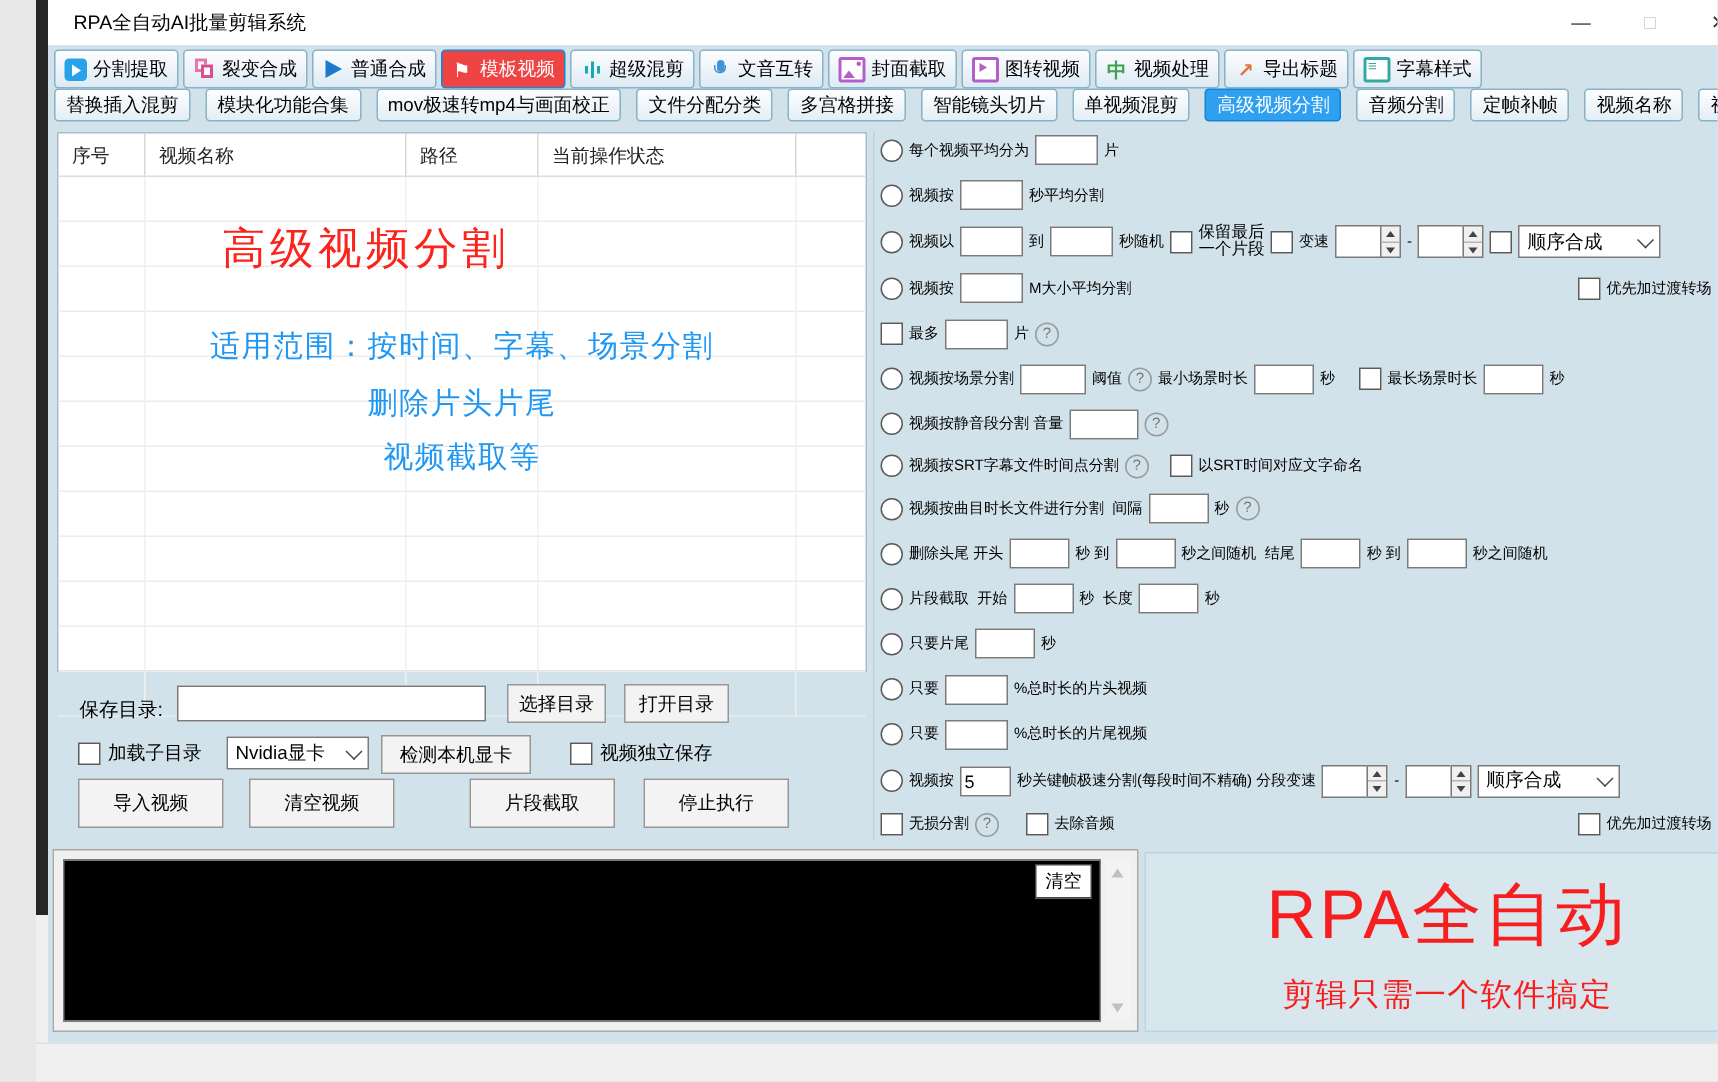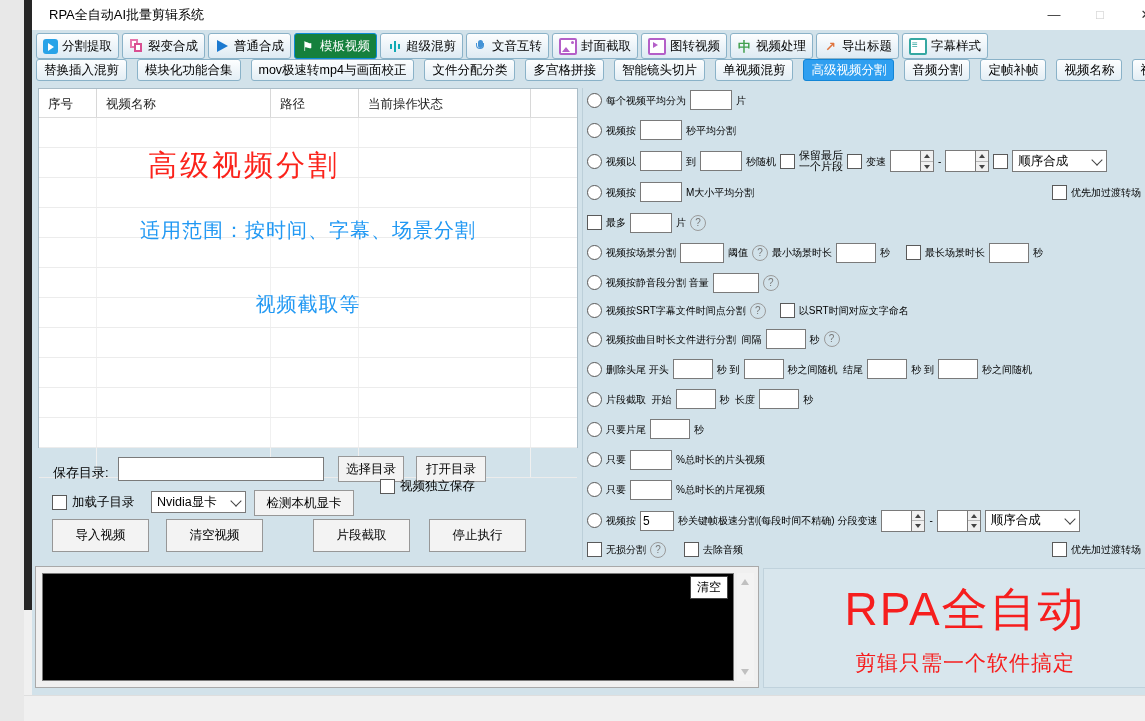--- a/index.html
+++ b/index.html
@@ -8,21 +8,21 @@
   
   .titlebar{position:absolute;left:8px;top:0;width:1137px;height:30px;background:#ffffff;display:flex;align-items:center;}
   .title-text{margin-left:17px;font-size:13px;color:#000;}
   .win-controls{margin-left:auto;display:flex;height:30px;}
   .wc{width:46px;text-align:center;line-height:30px;font-size:13px;color:#333;}
   .wc.max{color:#c9c9c9;}
   
   .app{position:absolute;left:8px;top:30px;width:1137px;height:665px;background:#d2e2ea;overflow:hidden;}
   .tabrow1{position:absolute;left:4px;top:3px;display:flex;gap:3px;align-items:flex-end;}
   .tab1{display:flex;align-items:center;gap:4px;padding:0 6px;height:24px;background:linear-gradient(#fdfeff,#ddeaf3);border:1px solid #8ab2c8;border-radius:3px;font-size:12.5px;color:#000;white-space:nowrap;}
-  .tab1.active{background:#15803d;border-color:#0d8cd8;color:#fff;}
+  .tab1.active{background:#ef4444;border-color:#0d8cd8;color:#fff;}
   .tabrow2{position:absolute;left:4px;top:29px;display:flex;gap:10px;}
   .tab2{padding:0 7px;height:20px;line-height:20px;background:linear-gradient(#fdfeff,#e3eef5);border:1px solid #8ab2c8;border-radius:3px;font-size:12.5px;color:#000;white-space:nowrap;}
   .tab2.active{background:#2f9ff0;border-color:#1285d6;color:#fff;}
   
   .ticon{position:relative;display:inline-block;width:15px;height:15px;flex:none;}
   .ticon::before,.ticon::after{box-sizing:border-box;}
   .ticon-clip{background:#28a3e8;border-radius:3px;}
   .ticon-clip::after{content:"";position:absolute;left:5px;top:4px;border-left:6px solid #fff;border-top:4px solid transparent;border-bottom:4px solid transparent;}
   .ticon-copy::before{content:"";position:absolute;left:1px;top:0;width:8px;height:9px;border:2px solid #e676ac;background:#fff;}
   .ticon-copy::after{content:"";position:absolute;left:5px;top:4px;width:8px;height:9px;border:2px solid #d94f92;background:#fff;}
@@ -55,21 +55,21 @@
   .tbl-line.l1{top:128px;}
   .tbl-line.l2{top:166px;}
   .tbl-line.l3{top:202px;}
   
   .save-label{position:absolute;left:21px;top:434px;font-size:13px;}
   .save-input{position:absolute;left:86px;top:427px;width:206px;height:24px;border:1px solid #7a7a7a;background:#fff;box-sizing:border-box;font-size:12px;padding:0 3px;}
   .wbtn{position:absolute;background:#f3f3f3;border:1px solid #979797;font-size:12.5px;color:#000;font-family:inherit;padding:0;}
   .select-dir{left:306px;top:426px;width:66px;height:26px;}
   .open-dir{left:384px;top:426px;width:70px;height:26px;}
   .g1{position:absolute;left:20px;top:464px;display:flex;align-items:center;gap:5px;}
-  .g2{position:absolute;left:348px;top:448px;display:flex;align-items:center;gap:5px;}
+  .g2{position:absolute;left:348px;top:464px;display:flex;align-items:center;gap:5px;}
   .glabel{font-size:12.5px;}
   .gpu-select{position:absolute;left:119px;top:461px;width:95px;height:24px;}
   .detect-btn{left:222px;top:460px;width:100px;height:26px;}
   .action{top:489px;width:97px;height:33px;}
   .a1{left:20px;} .a2{left:134px;} .a3{left:281px;} .a4{left:397px;}
   
   .options{position:absolute;left:550px;top:58px;width:584px;height:472px;display:flex;flex-direction:column;justify-content:space-between;border-left:1px solid #bccfd9;border-right:1px solid #a7bfcc;box-sizing:border-box;padding:2px 4px 2px 4px;}
   .opt-row{display:flex;align-items:center;gap:4px;min-height:0;}
   .radio{width:13px;height:13px;border:1px solid #5a5a5a;border-radius:50%;background:#fff;flex:none;}
   .checkbox{width:13px;height:13px;border:1px solid #5a5a5a;background:#fff;flex:none;}
@@ -273,20 +273,21 @@
           <div class="trow">
             <div class="tcell"></div>
             <div class="tcell"></div>
             <div class="tcell"></div>
             <div class="tcell"></div>
             <div class="tcell"></div>
           </div>
         </div>
       <div class="tbl-title">高级视频分割</div>
       <div class="tbl-line l1">适用范围：按时间、字幕、场景分割</div>
+      <div class="tbl-line l2">删除片头片尾</div>
       <div class="tbl-line l3">视频截取等</div>
     </div>
 
     <span class="save-label">保存目录:</span>
     <input class="save-input" style="">
     <button class="wbtn select-dir">选择目录</button>
     <button class="wbtn open-dir">打开目录</button>
 
     <div class="g1">
       <span class="checkbox"></span>

